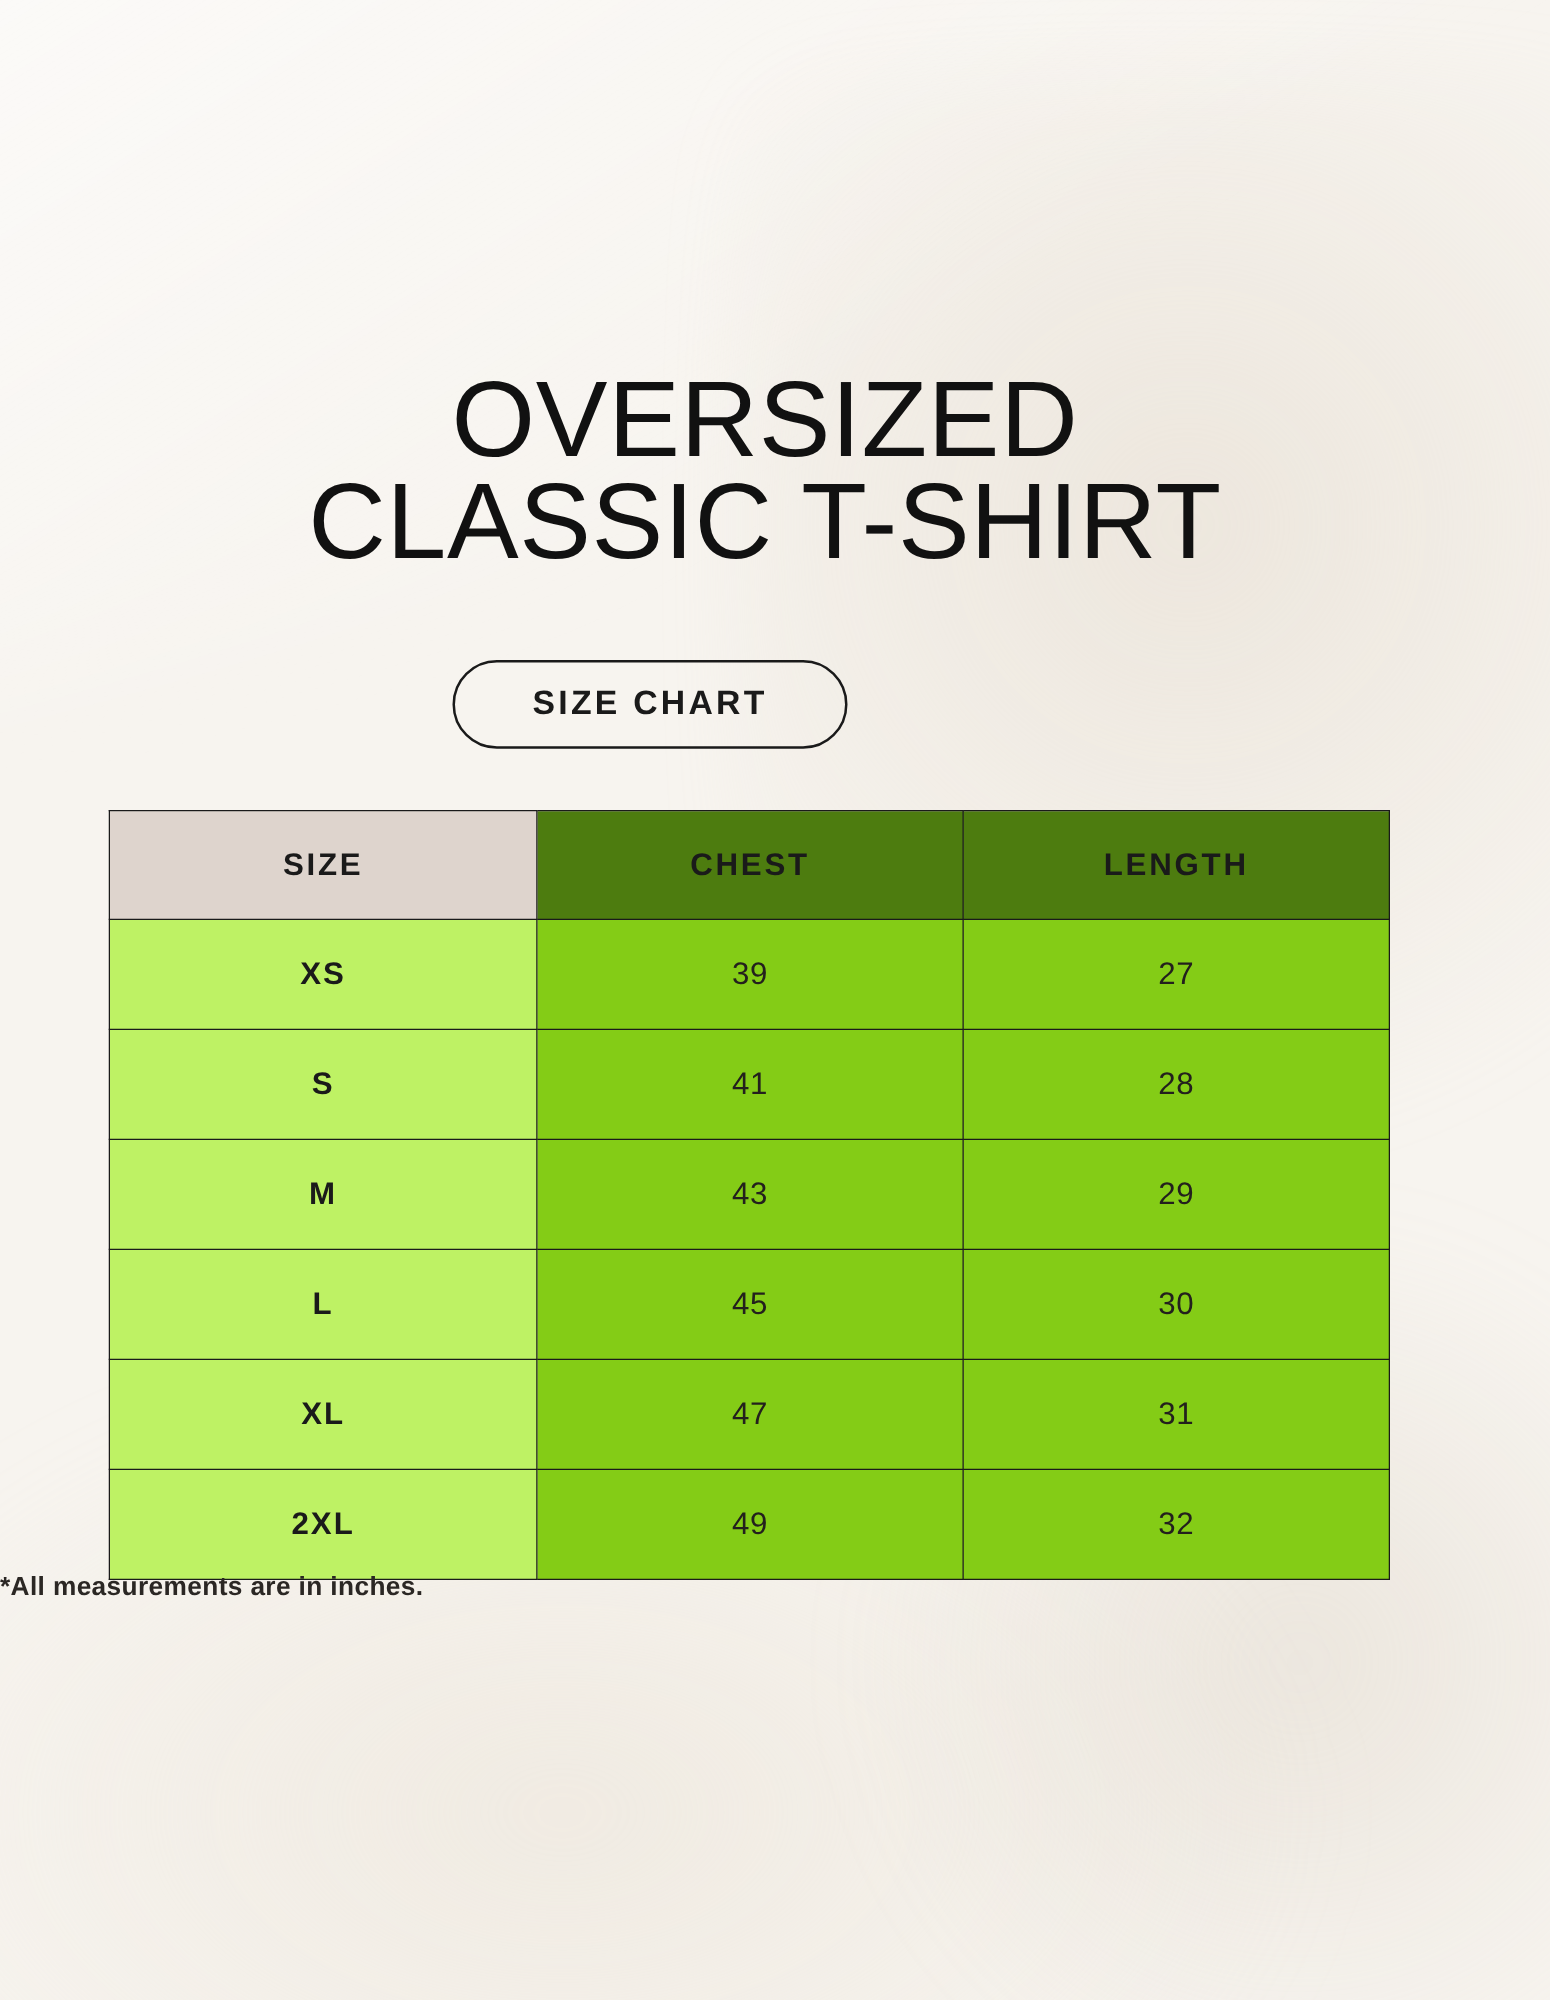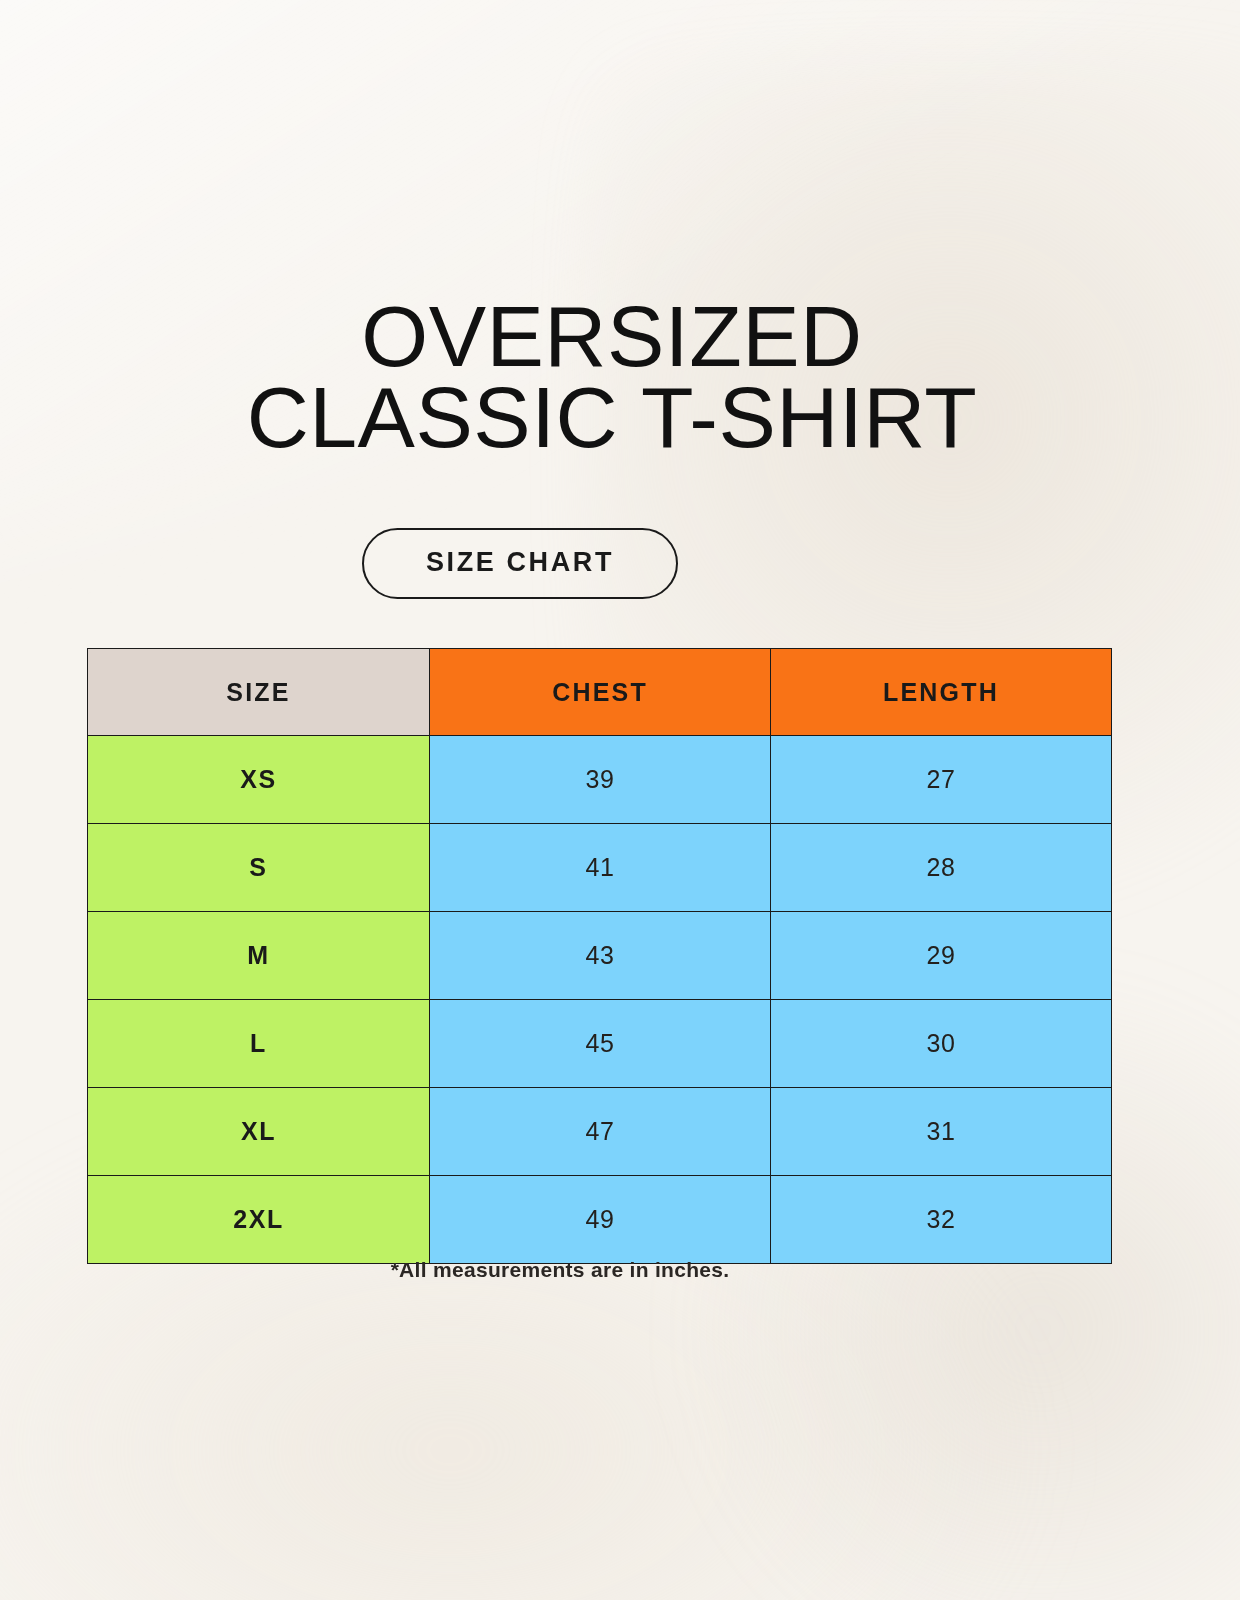--- a/index.html
+++ b/index.html
@@ -126,46 +126,46 @@
   thead th {
     height: 84px;
     font-size: 25px;
     font-weight: 700;
     letter-spacing: 2.2px;
   }
   th.h-size {
     background: #ded4cd;
   }
   th.h-chest, th.h-length {
-    background: #f97316;
+    background: #4d7c0f;
     margin-left: 44px;
   }
   tbody td {
     height: 85px;
   }
   td.cell-size {
     background: #bef264;
     font-size: 25px;
     font-weight: 700;
     letter-spacing: 1.6px;
   }
   td.cell-val {
-    background: #7dd3fc;
+    background: #84cc16;
     font-size: 25px;
     font-weight: 400;
     letter-spacing: 0.5px;
     color: #23201d;
   }
 
   .footnote {
     position: absolute;
     top: 1258px;
     left: 0;
     width: 1120px;
-    text-align: center;
+    text-align: left;
     font-size: 21px;
     font-weight: 700;
     letter-spacing: 0.3px;
     color: #2b2724;
   }
 </style>
 </head>
 <body>
 
 <div class="page">

